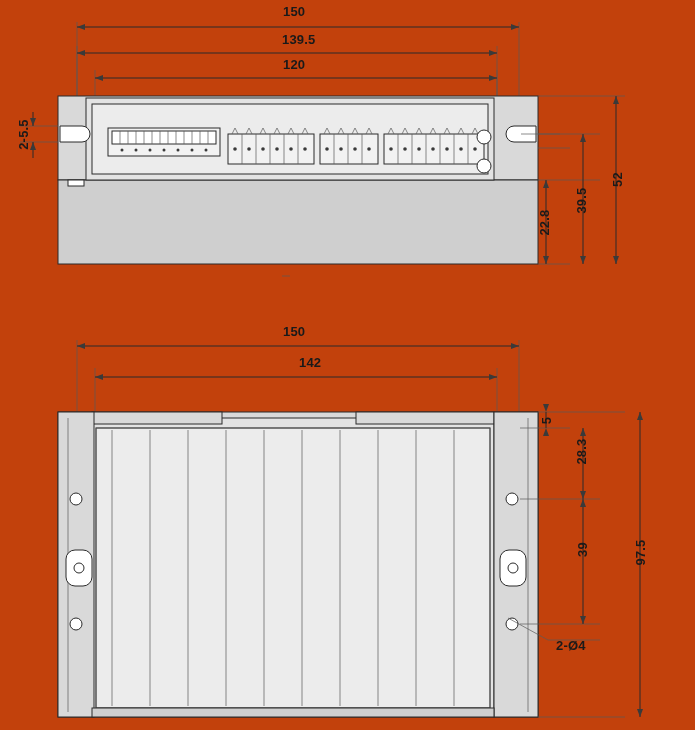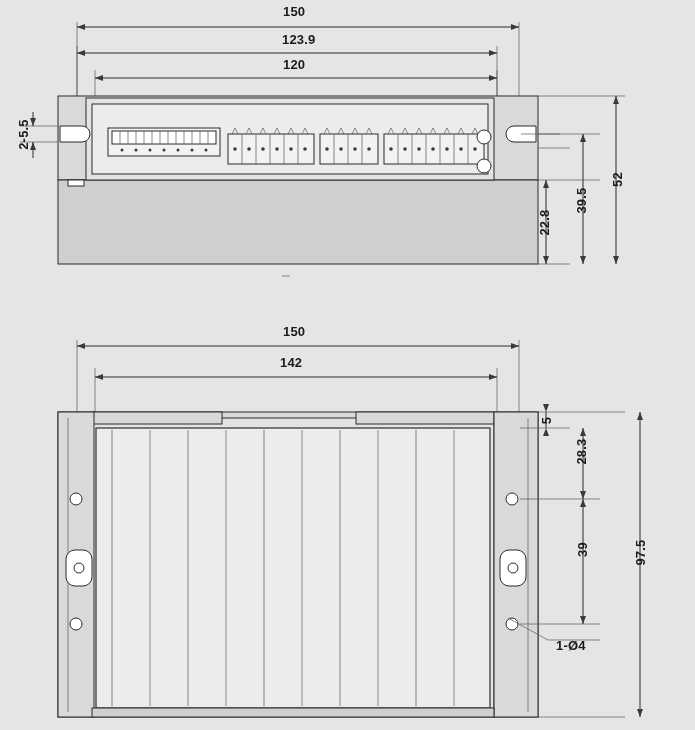--- a/index.html
+++ b/index.html
@@ -7,21 +7,21 @@
     padding: 0;
     background: #ffffff;
   }
   body {
     font-family: "Liberation Sans", sans-serif;
   }
   #stage {
     position: relative;
     width: 695px;
     height: 730px;
-    background: #e5e5e5;
+    background: #c2410c;
     overflow: hidden;
   }
   .dim-label {
     position: absolute;
     font-size: 13px;
     font-weight: bold;
     color: #1a1a1a;
     white-space: nowrap;
     letter-spacing: 0.2px;
   }
@@ -331,39 +331,39 @@
       <path class="dot" d="M640,412 L637,420 L643,420 Z"></path>
       <path class="dot" d="M640,717 L637,709 L643,709 Z"></path>
 
       <line class="thin" x1="508" y1="618" x2="548" y2="640"></line>
       <line class="thin" x1="548" y1="640" x2="600" y2="640"></line>
     </g>
   </svg>
 
   <div class="dim-label" style="left:283px; top:4px;">150</div>
 
-  <div class="dim-label" style="left:282px; top:32px;">123.9</div>
+  <div class="dim-label" style="left:282px; top:32px;">139.5</div>
 
   <div class="dim-label" style="left:283px; top:57px;">120</div>
 
   <div class="dim-label rot90" style="left:3px; top:127px; width:40px; text-align:center;">2-5.5</div>
 
   <div class="dim-label rot90" style="left:524px; top:215px; width:40px; text-align:center;">22.8</div>
 
   <div class="dim-label rot90" style="left:561px; top:193px; width:40px; text-align:center;">39.5</div>
 
   <div class="dim-label rot90" style="left:597px; top:172px; width:40px; text-align:center;">52</div>
 
   <div class="dim-label" style="left:283px; top:324px;">150</div>
 
-  <div class="dim-label" style="left:280px; top:355px;">142</div>
+  <div class="dim-label" style="left:299px; top:355px;">142</div>
 
   <div class="dim-label rot90" style="left:526px; top:413px; width:40px; text-align:center;">5</div>
 
   <div class="dim-label rot90" style="left:561px; top:444px; width:40px; text-align:center;">28.3</div>
 
   <div class="dim-label rot90" style="left:562px; top:542px; width:40px; text-align:center;">39</div>
 
   <div class="dim-label rot90" style="left:620px; top:545px; width:40px; text-align:center;">97.5</div>
 
-  <div class="dim-label" style="left:556px; top:638px;">1-Ø4</div>
+  <div class="dim-label" style="left:556px; top:638px;">2-Ø4</div>
 
 </div>
 
 </body></html>

